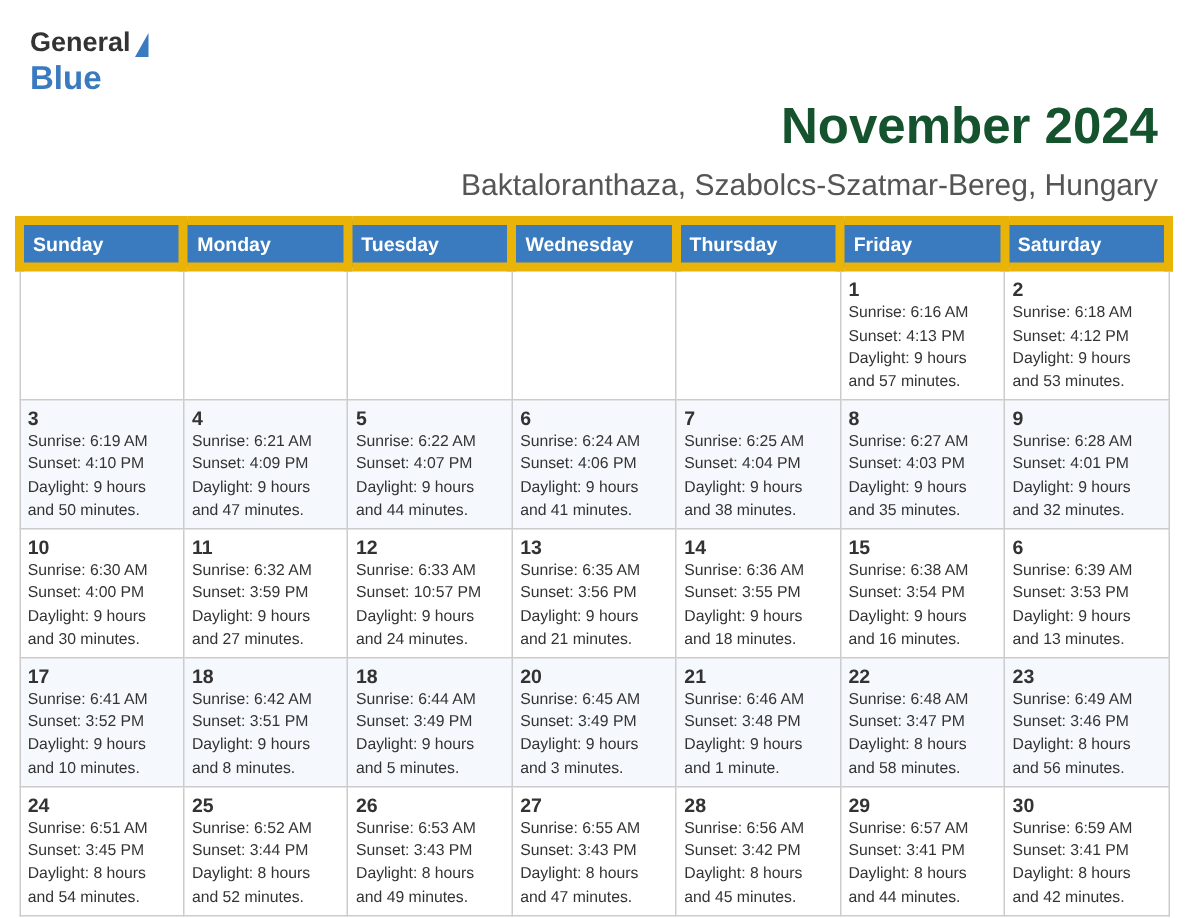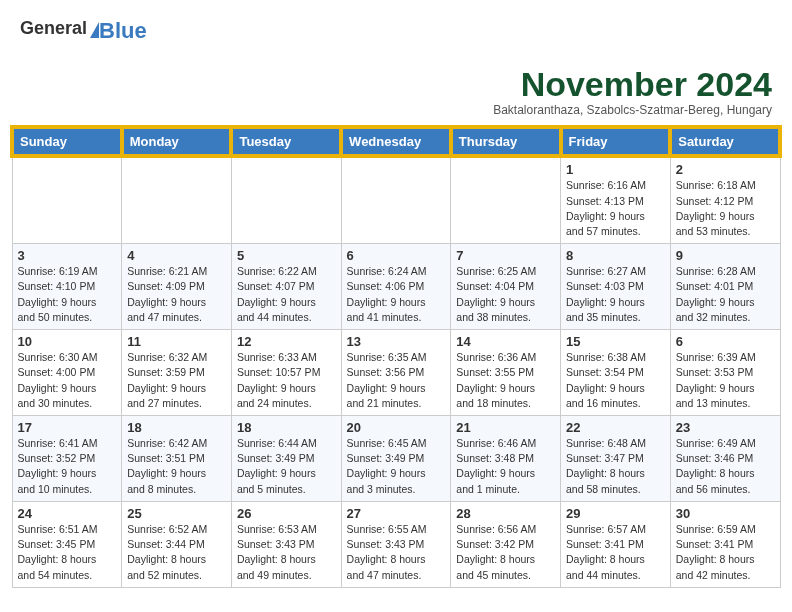--- a/index.html
+++ b/index.html
@@ -12,51 +12,51 @@
     }
     .header {
       display: flex;
       align-items: flex-start;
       justify-content: space-between;
       margin-bottom: 4px;
       padding: 8px 10px 4px 10px;
     }
     .logo {
       display: flex;
-      flex-direction: row;
+      flex-direction: column;
       align-items: flex-start;
     }
     .title-block {
       text-align: right;
     }
     .month-title {
       font-size: 34px;
       font-weight: bold;
       color: #14532d;
       line-height: 1.1;
       margin-top: 48px;
     }
     .location-subtitle {
-      font-size: 12px;
+      font-size: 20px;
       color: #555;
-      margin-top: 0;
+      margin-top: 10px;
     }
     .calendar-table {
       width: 100%;
       border-collapse: collapse;
       table-layout: fixed;
     }
     .calendar-table th {
       background-color: #3a7abf;
       color: #fff;
       text-align: left;
       padding: 5px 6px;
       font-size: 13px;
       font-weight: bold;
-      border: 4px solid #eab308;
+      border: 6px solid #eab308;
     }
     .calendar-table td {
       vertical-align: top;
       padding: 4px 5px;
       border: 1px solid #ccc;
       font-size: 10.5px;
       color: #333;
       background: #fff;
       height: 85px;
     }

